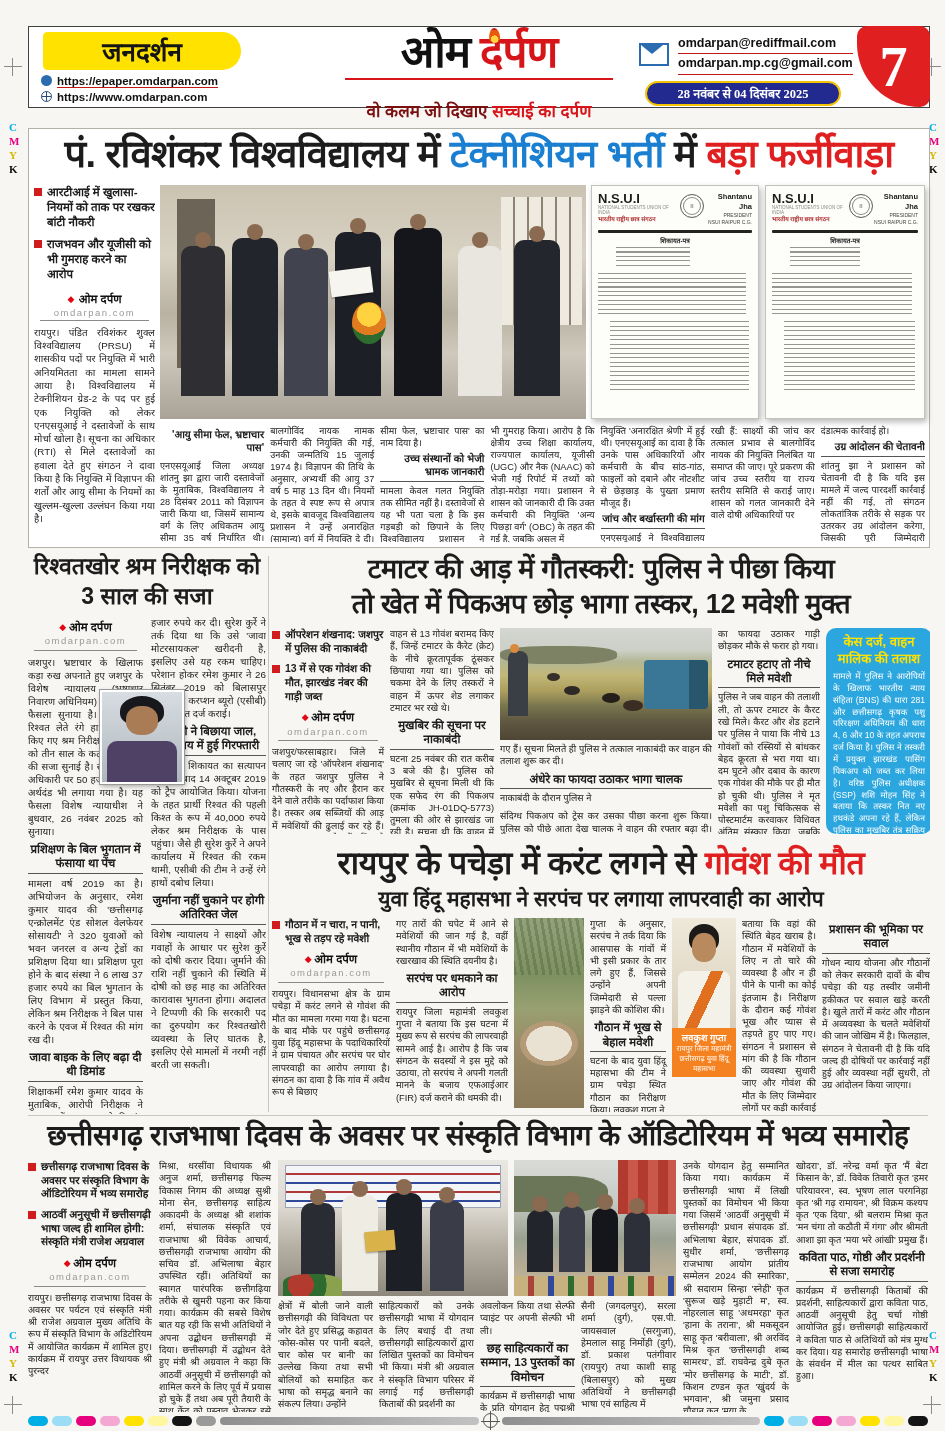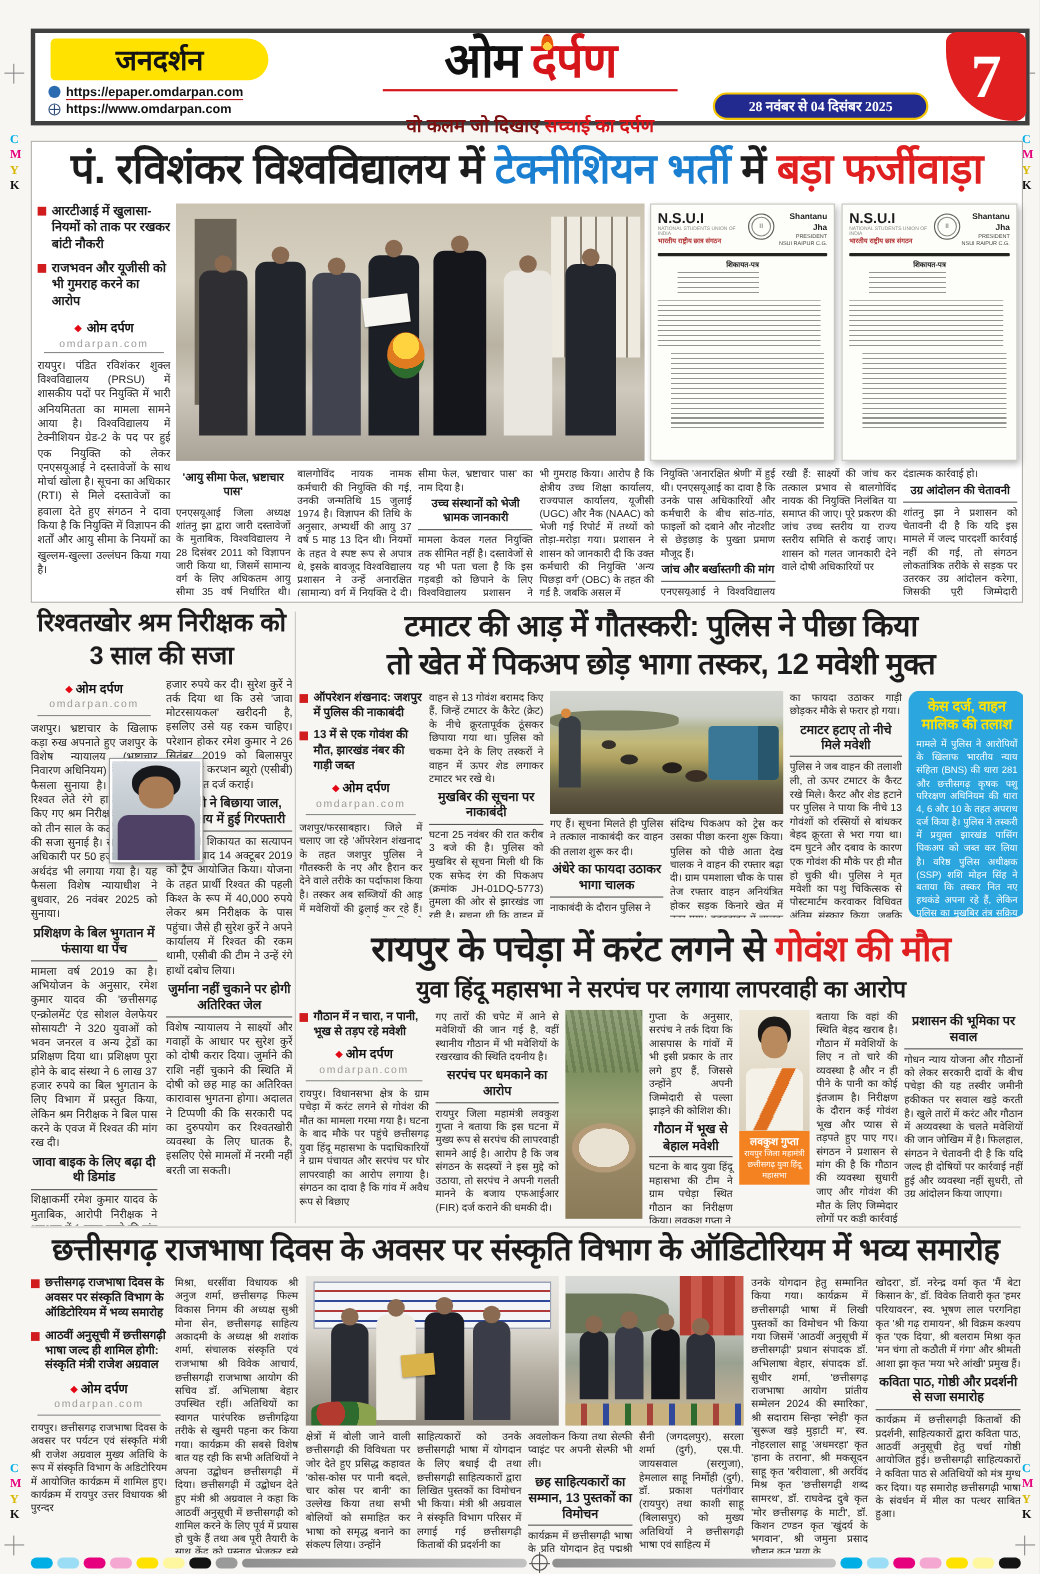--- a/index.html
+++ b/index.html
@@ -14,21 +14,21 @@
   .crop::before{content:'';position:absolute;left:0;right:0;top:8px;height:1px;background:#8a8a8a;}
   .crop::after{content:'';position:absolute;top:0;bottom:0;left:8px;width:1px;background:#8a8a8a;}
   .strip{position:absolute;left:28px;top:1414px;width:900px;height:13px;display:flex;align-items:center;gap:4px;}
   .chip{width:20px;height:10px;border-radius:5px;flex:none;}
   .graybar{flex:1;height:8px;background:linear-gradient(90deg,#8f8f8f,#c2c2c2);border-radius:4px;}
   .reg{width:13px;height:13px;border:1.5px solid #555;border-radius:50%;position:relative;flex:none;background:#f7f6f3;}
   .reg::before{content:'';position:absolute;left:-3px;right:-3px;top:50%;height:1px;background:#555;}
   .reg::after{content:'';position:absolute;top:-3px;bottom:-3px;left:50%;width:1px;background:#555;}
 
   
-  .header-box{position:absolute;left:28px;top:26px;width:900px;height:80px;background:#fff;border:4px solid #404040;}
+  .header-box{position:absolute;left:28px;top:26px;width:900px;height:80px;background:#fff;border:1px solid #404040;}
   .badge{position:absolute;left:14px;top:5px;width:198px;height:38px;background:#ffe200;border-radius:6px 26px 26px 6px;display:flex;align-items:center;justify-content:center;font-size:26px;font-weight:800;color:#141414;font-family:"Liberation Serif",serif;}
   .url-line{position:absolute;left:12px;display:flex;align-items:flex-start;gap:5px;font-size:11.5px;font-weight:bold;color:#111;}
   .u1{top:48px;}.u2{top:64px;}
   .url-red-u{border-bottom:1.5px solid #c01818;}
   .ic-dot{width:11px;height:11px;border-radius:50%;background:#2b6cb0;flex:none;}
   .ic-globe{width:11px;height:11px;border-radius:50%;border:1.5px solid #2b4a7a;box-sizing:border-box;flex:none;background:linear-gradient(#2b4a7a,#2b4a7a) center/9px 1px no-repeat,linear-gradient(#2b4a7a,#2b4a7a) center/1px 9px no-repeat;}
   .masthead{position:absolute;left:292px;top:2px;width:316px;text-align:center;}
   .mast-line{font-size:44px;font-weight:800;line-height:1.08;letter-spacing:-1px;font-family:"Liberation Serif",serif;}
   .mast-black{color:#101010;}.mast-red{color:#d6151b;}
   .flame{position:absolute;left:168px;top:-1px;width:11px;height:15px;background:radial-gradient(circle at 50% 75%,#ffd23f 0 30%,#e8590c 31% 75%,#c01818 76%);border-radius:50% 50% 50% 50%/65% 65% 35% 35%;transform:rotate(-3deg);}
@@ -69,36 +69,36 @@
   .doc-nsui-hi{font-size:6px;color:#b03030;font-weight:bold;}
   .seal{width:22px;height:22px;border:1.5px solid #606058;border-radius:50%;box-shadow:inset 0 0 0 2px #fff,inset 0 0 0 3px #8a8a80;display:flex;align-items:center;justify-content:center;font-size:6px;color:#606058;flex:none;margin-top:2px;}
   .doc-pres{text-align:right;line-height:1.35;}
   .doc-pres .n{font-size:7.5px;font-weight:bold;}
   .doc-pres .t{font-size:5px;color:#444;}
   .doc-bar{height:3px;background:#23231f;margin:4px 0 3px;border-radius:1px;}
   .doc-title{text-align:center;font-size:6.5px;font-weight:bold;margin:2px 0;}
   .tl{background:repeating-linear-gradient(#6a6a64 0 1px,transparent 1px 4.5px);opacity:.7;}
   .a1-cols{position:absolute;left:131px;top:296px;width:765px;height:117px;display:flex;gap:6px;overflow:hidden;}
   .a1-col{flex:1;font-size:9.2px;line-height:1.31;}
-  .a1-col .sub{font-size:10.2px;}
+  .a1-col .sub{font-size:10.2px;text-align:right;}
 
   
   .a2{position:absolute;left:28px;top:552px;width:238px;height:563px;overflow:hidden;}
   .a2-head{font-size:23px;font-weight:800;text-align:center;line-height:1.3;}
   .a2-cols{display:flex;gap:8px;margin-top:4px;height:498px;overflow:hidden;}
   .a2-col{flex:1;font-size:9.8px;line-height:1.33;}
   .a2-photo{position:absolute;left:72px;top:138px;width:80px;height:90px;z-index:3;border:2px solid #fff;box-shadow:0 0 0 1px #999,1px 2px 5px rgba(0,0,0,.35);background:linear-gradient(180deg,#d7dde2,#aeb6bd);overflow:hidden;}
 
   
   .a3{position:absolute;left:272px;top:552px;width:658px;height:288px;overflow:hidden;}
   .a3-head{font-size:27px;font-weight:800;text-align:center;line-height:1.3;letter-spacing:-0.3px;}
   .a3-body{display:flex;gap:6px;margin-top:6px;height:206px;overflow:hidden;}
   .a3-c{font-size:9.3px;line-height:1.32;}
   .a3-photo{width:212px;height:112px;overflow:hidden;position:relative;background:linear-gradient(180deg,#d3d6d2 0%,#ccd0c6 20%,#b3b694 30%,#c2b878 42%,#ad9f5e 56%,#77744d 70%,#5f5741 84%,#4e4634 100%);}
-  .a3-caps{display:flex;gap:6px;margin-top:3px;}
+  .a3-caps{display:flex;gap:6px;margin-top:3px;flex-direction:column;}
   .bluebox{background:#2ba6de;border-radius:10px;padding:6px 7px;color:#fff;box-sizing:border-box;}
   .bluebox .bh{color:#ffe200;font-weight:800;font-size:13px;text-align:center;line-height:1.3;margin-bottom:3px;}
   .bluebox .bp{font-size:8.6px;line-height:1.38;text-align:justify;}
 
   
   .a4{position:absolute;left:272px;top:843px;width:658px;height:272px;overflow:hidden;}
   .a4-h1{font-size:32px;font-weight:800;text-align:center;line-height:1.25;letter-spacing:-0.3px;}
   .a4-h2{font-size:21px;font-weight:800;text-align:center;margin-top:1px;}
   .a4-body{display:flex;gap:6px;margin-top:6px;height:194px;overflow:hidden;}
   .a4-c{font-size:9.3px;line-height:1.32;}
@@ -164,20 +164,27 @@
     </div>
     <div class="masthead">
       <span class="flame"></span>
       <div class="mast-line">
         <span class="mast-black">ओम</span>
         <span class="mast-red">दर्पण</span>
       </div>
       <div class="mast-rule"></div>
       <div class="tagline">
         <span class="tag1">वो कलम जो दिखाए </span><span class="tag2">सच्चाई का दर्पण</span>
+      </div>
+    </div>
+    <div class="emails">
+      <span class="env"></span>
+      <div>
+        <div class="email">omdarpan@rediffmail.com</div>
+        <div class="email">omdarpan.mp.cg@gmail.com</div>
       </div>
     </div>
     <div class="date-pill">28 नवंबर से 04 दिसंबर 2025</div>
     <div class="pageno">7</div>
   </div>
 
   <div class="a1">
     <div class="a1-head">
       <span>पं. रविशंकर विश्वविद्यालय में </span><span class="hl-blue">टेक्नीशियन भर्ती </span><span>में </span><span class="hl-red">बड़ा फर्जीवाड़ा</span>
     </div>

